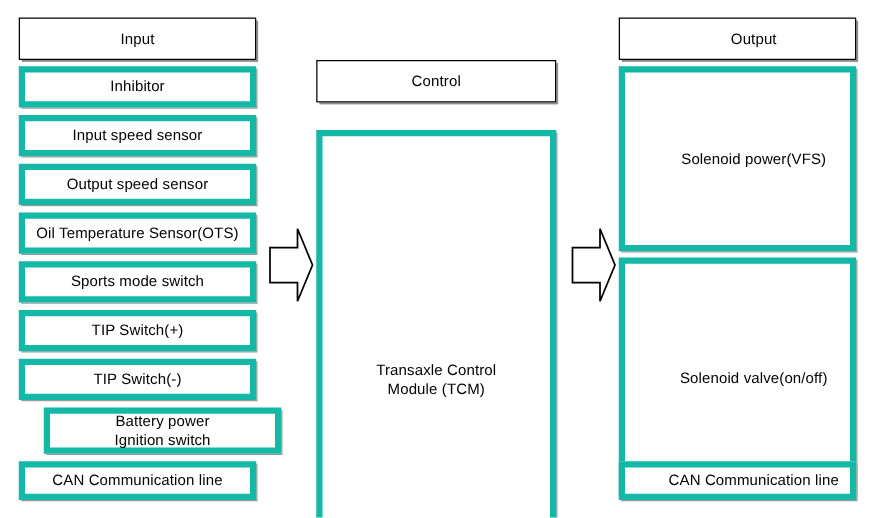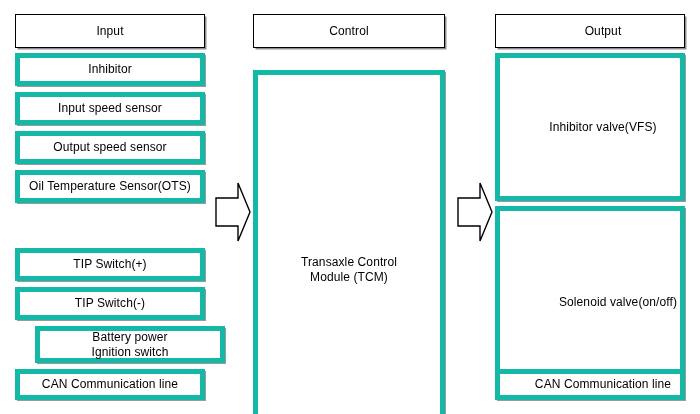--- a/index.html
+++ b/index.html
@@ -44,21 +44,21 @@
     box-shadow: 2px 2px 0 -0.5px #8e8e8e;
   }
   .box .label {
     display: block;
     padding: 0 3px;
     white-space: pre-line;
   }
 
   
   .col-input  { left: 15px;  width: 190px; }
-  .col-ctrl   { left: 253px; width: 192px; }
+  .col-ctrl   { left: 253px; width: 192px; margin-top: 34px; }
   .col-output { left: 495px; width: 190px; padding-left: 26px; }
 
   
   .arrow {
     position: absolute;
     width: 38px;
     height: 64px;
   }
   .arrow svg { display: block; width: 100%; height: 100%; }
 </style>
@@ -80,20 +80,23 @@
   </div>
 
   <div class="box col-input" style="top:131px; height:33px;">
     <span class="label">Output speed sensor</span>
   </div>
 
   <div class="box col-input" style="top:170px; height:33px;">
     <span class="label">Oil Temperature Sensor(OTS)</span>
   </div>
 
+  <div class="box col-input" style="top:209px; height:33px;">
+    <span class="label">Sports mode switch</span>
+  </div>
 
   <div class="box col-input" style="top:248px; height:33px;">
     <span class="label">TIP Switch(+)</span>
   </div>
 
   <div class="box col-input" style="top:287px; height:33px;">
     <span class="label">TIP Switch(-)</span>
   </div>
 
   <div class="box col-input" style="top:326px; height:37px;margin-left:20px;">
@@ -124,24 +127,24 @@
     <svg viewBox="0 0 38 64" preserveAspectRatio="none">
       <path d="M2,18 L24,18 L24,3 L36,32 L24,61 L24,46 L2,46 Z" fill="#ffffff" stroke="#000000" stroke-width="1.4" stroke-linejoin="miter"></path>
     </svg>
   </div>
 
   <div class="box header col-output" style="top:14px; height:34px;">
     <span class="label">Output</span>
   </div>
 
   <div class="box col-output" style="top:53px; height:148px;">
-    <span class="label">Inhibitor valve(VFS)</span>
+    <span class="label">Solenoid power(VFS)</span>
   </div>
 
-  <div class="box col-output" style="top:206px; height:192px;justify-content:flex-end;">
+  <div class="box col-output" style="top:206px; height:192px;">
     <span class="label">Solenoid valve(on/off)</span>
   </div>
 
   <div class="box col-output" style="top:369px; height:31px;">
     <span class="label">CAN Communication line</span>
   </div>
 
 </div>
 
 </body></html>

